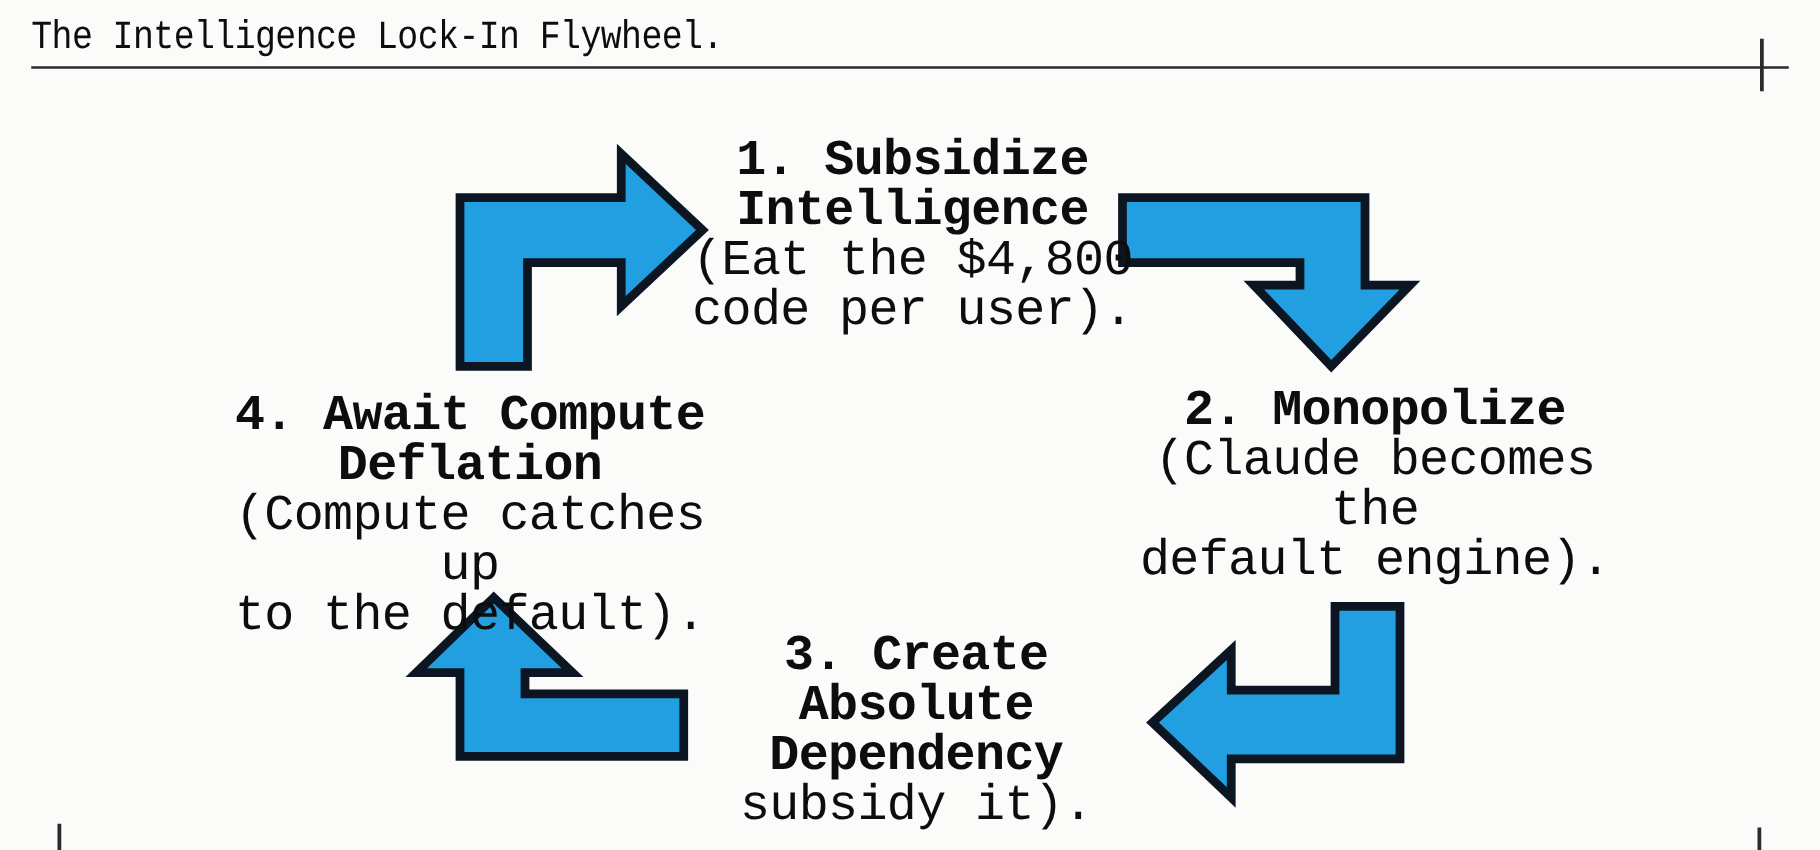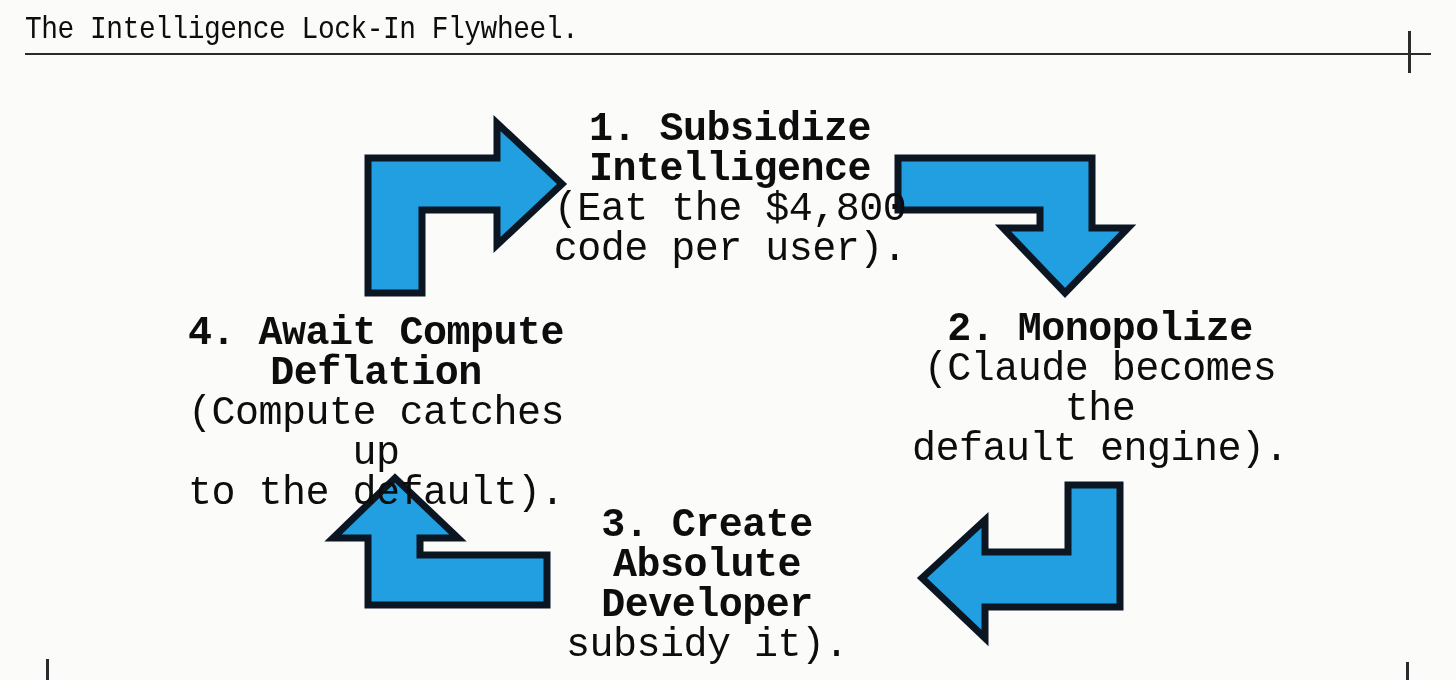--- a/index.html
+++ b/index.html
@@ -57,21 +57,21 @@
     text-align: center;
     line-height: 40px;
     font-size: 40px;
     letter-spacing: -0.5px;
   }
   .step .h { display: block; font-weight: bold; }
   .step .d { display: block; }
 
   .step-1 { left: 533px; top: 110px; width: 394px; }
   .step-2 { left: 893px; top: 310px; width: 414px; }
-  .step-3 { left: 502px; top: 506px; width: 410px; }
+  .step-3 { left: 528px; top: 506px; width: 410px; }
   .step-4 { left: 166px; top: 292px; width: 420px; margin-top: 22px; }
 </style>
 </head>
 <body>
 
 <div id="stage">
 
   <div class="page-title">The Intelligence Lock-In Flywheel.</div>
   <div class="title-rule"></div>
 
@@ -94,21 +94,21 @@
   </div>
 
   <div class="step step-2">
     <span class="h">2. Monopolize</span>
     <span class="d">(Claude becomes the</span>
     <span class="d">default engine).</span>
   </div>
 
   <div class="step step-3">
     <span class="h">3. Create Absolute</span>
-    <span class="h">Developer</span>
+    <span class="h">Dependency</span>
     <span class="d">subsidy it).</span>
   </div>
 
   <div class="step step-4">
     <span class="h">4. Await Compute</span>
     <span class="h">Deflation</span>
     <span class="d">(Compute catches up</span>
     <span class="d">to the default).</span>
   </div>
 

